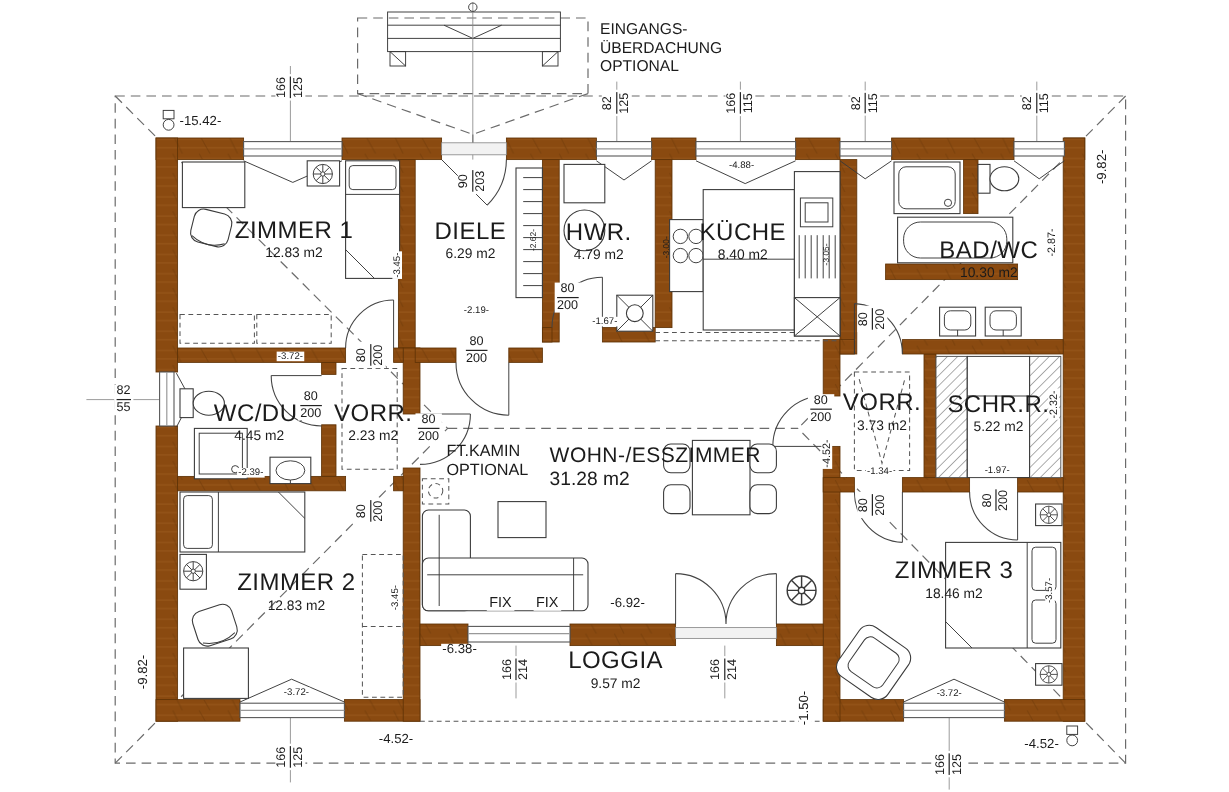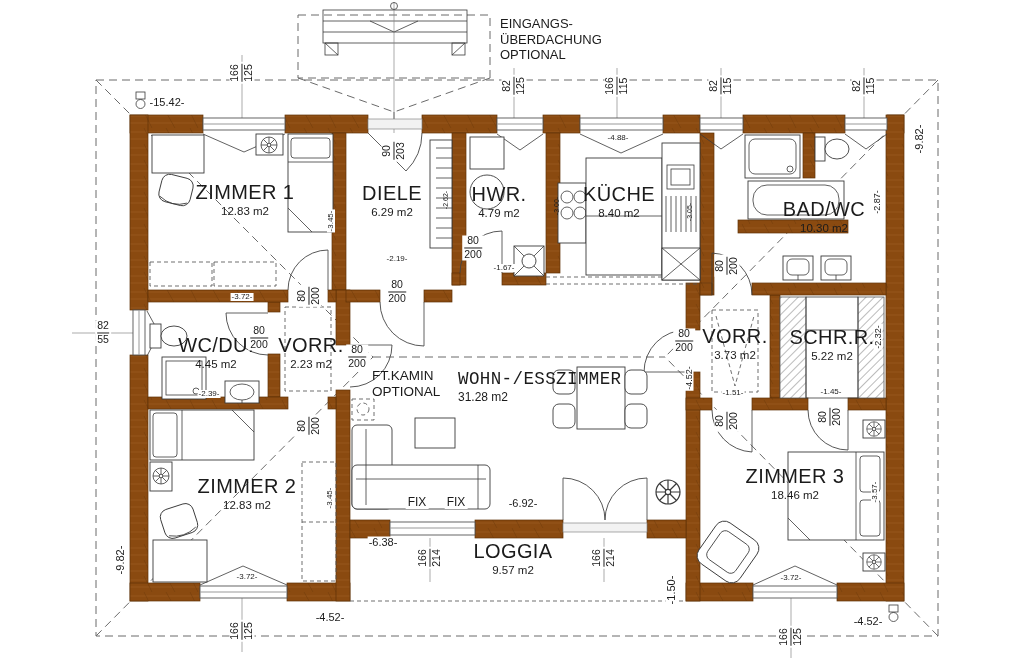--- a/index.html
+++ b/index.html
@@ -4,22 +4,22 @@
 <style>
   :root{ --wall:#8a4a10; }
   html,body{margin:0;padding:0;background:#fff;}
   #plan{position:relative;width:1024px;height:660px;background:#fff;overflow:hidden;
         font-family:"Liberation Sans",sans-serif;color:#1b1b1b;}
   #plan svg{position:absolute;left:0;top:0;}
   .lbl{position:absolute;transform:translate(-50%,-50%);text-align:center;white-space:nowrap;}
   .room-name{font-size:20px;letter-spacing:.4px;}
   .room-area{font-size:11.5px;margin-top:1px;}
   .lbl.big{text-align:left;transform:none;}
-  .lbl.big .room-name{font-size:17.5px;font-family:Liberation Mono, monospace;}
-  .lbl.big .room-area{font-size:12px;}
+  .lbl.big .room-name{font-size:17.5px;}
+  .lbl.big .room-area{font-size:16px;}
   .dim{position:absolute;transform:translate(-50%,-50%);font-size:11px;line-height:1;
        background:#fff;padding:0 1px;white-space:nowrap;}
   .dim.med{font-size:9px;}
   .dim.sm{font-size:8px;}
   .dim.tiny{font-size:7px;background:transparent;}
   .dim.rot{transform:translate(-50%,-50%) rotate(-90deg);}
   .fr{position:absolute;display:flex;flex-direction:column;align-items:center;
       transform:translate(-50%,-50%);font-size:10.5px;line-height:1.05;background:#fff;padding:0 2px;}
   .fr.rot{transform:translate(-50%,-50%) rotate(-90deg);}
   .fr .bar{align-self:stretch;border-top:1px solid #222;margin:1px 0;}
@@ -514,22 +514,22 @@
 
   <span class="dim" style="left:167px;top:102px">-15.42-</span>
   <span class="dim rot" style="left:919px;top:139px">-9.82-</span>
   <span class="dim med rot" style="left:877px;top:202px">-2.87-</span>
   <span class="dim sm" style="left:618px;top:138px">-4.88-</span>
   <span class="dim sm" style="left:397px;top:259px">-2.19-</span>
   <span class="dim sm" style="left:504px;top:268px">-1.67-</span>
   <span class="dim sm rot" style="left:331px;top:221px">-3.45-</span>
   <span class="dim sm" style="left:242px;top:297px">-3.72-</span>
   <span class="dim sm" style="left:209px;top:394px">-2.39-</span>
-  <span class="dim sm" style="left:733px;top:393px">-1.51-</span>
-  <span class="dim sm" style="left:831px;top:392px">-1.45-</span>
+  <span class="dim sm" style="left:733px;top:393px">-1.34-</span>
+  <span class="dim sm" style="left:831px;top:392px">-1.97-</span>
   <span class="dim med rot" style="left:878px;top:337px">-2.32-</span>
   <span class="dim med rot" style="left:689px;top:378px">-4.52-</span>
   <span class="dim sm rot" style="left:330px;top:498px">-3.45-</span>
   <span class="dim sm rot" style="left:875px;top:492px">-3.57-</span>
   <span class="dim rot" style="left:120px;top:560px">-9.82-</span>
   <span class="dim sm" style="left:247px;top:577px">-3.72-</span>
   <span class="dim" style="left:330px;top:617px">-4.52-</span>
   <span class="dim" style="left:383px;top:542px">-6.38-</span>
   <span class="dim" style="left:523px;top:503px">-6.92-</span>
   <span class="dim rot" style="left:671px;top:590px">-1.50-</span>

